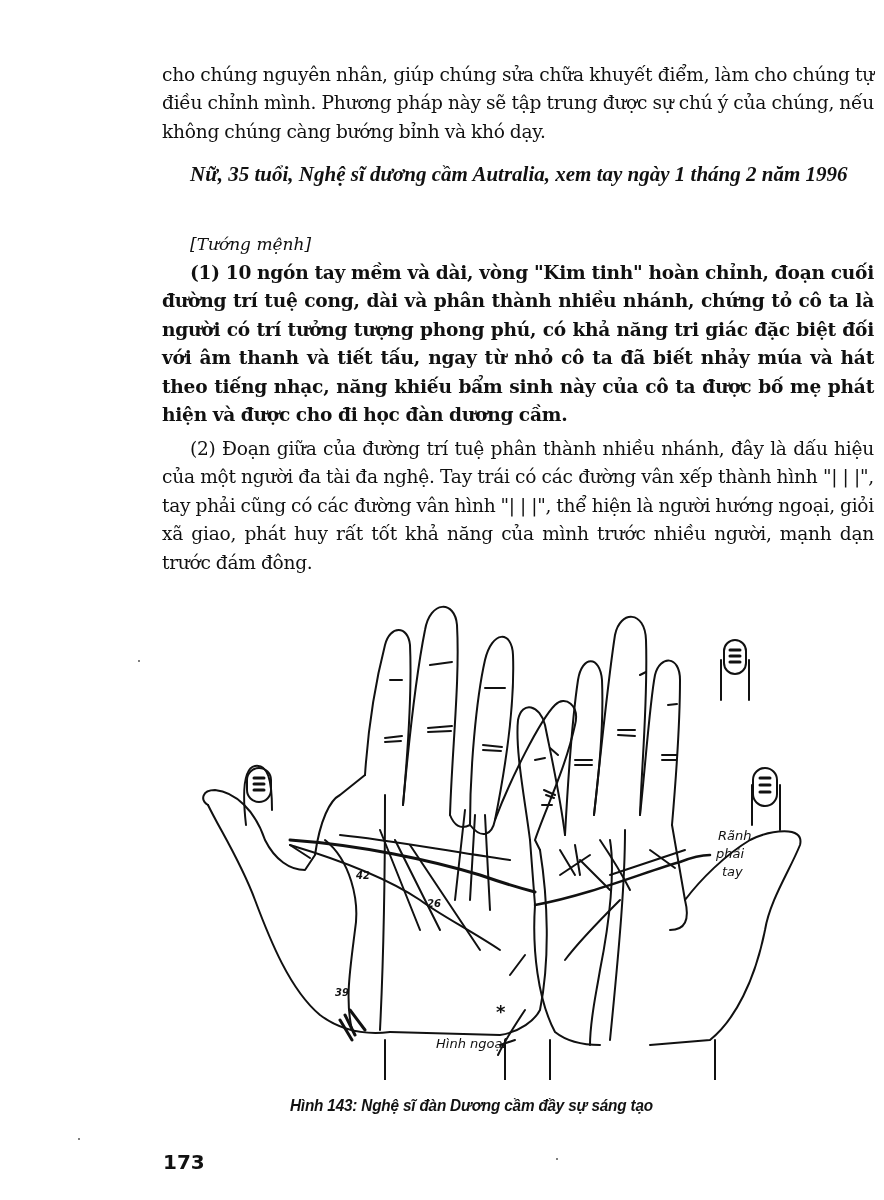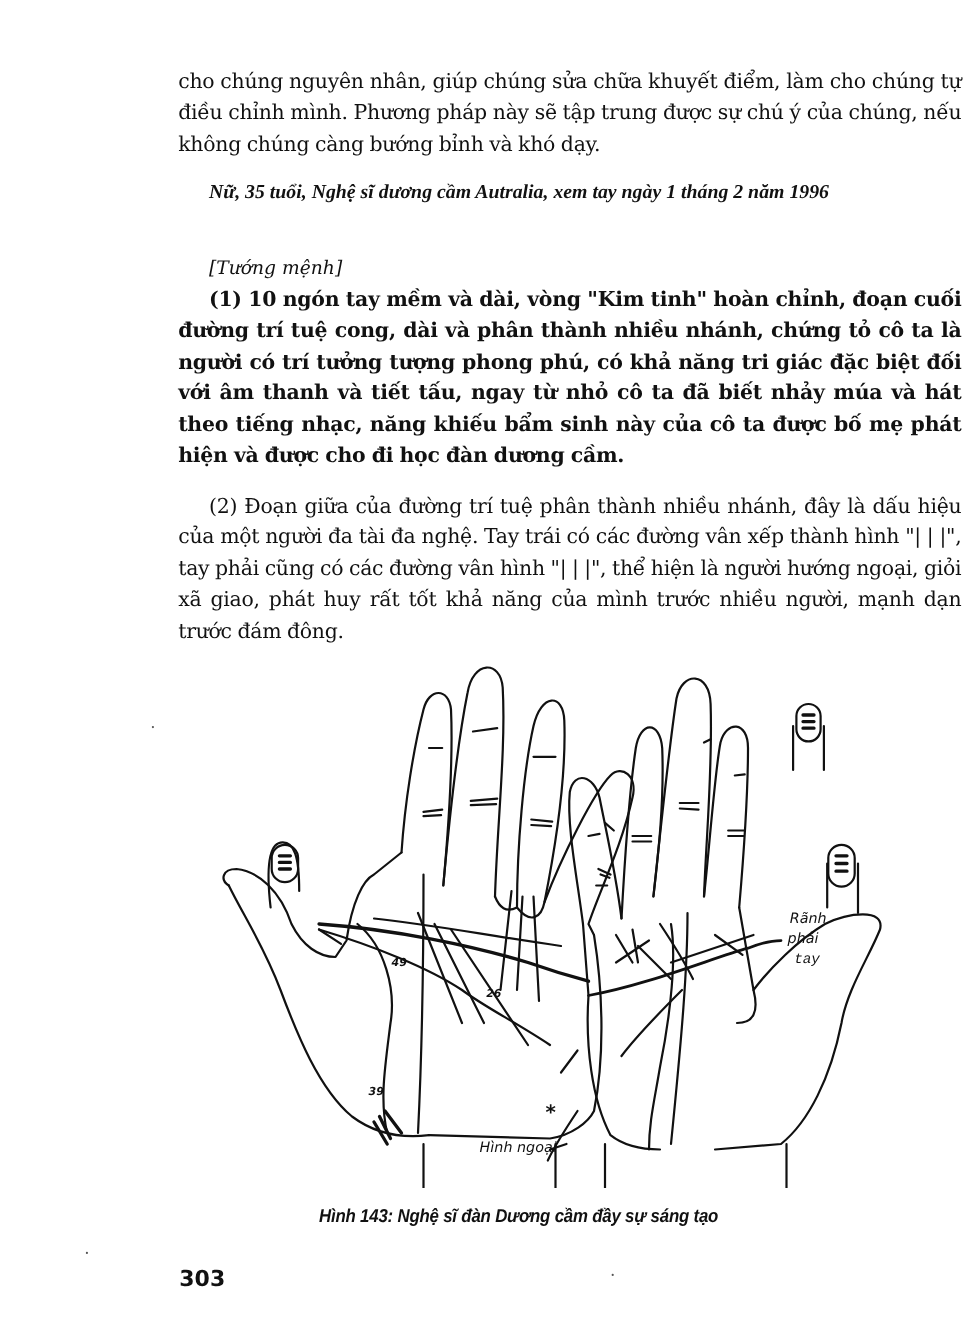--- a/index.html
+++ b/index.html
@@ -9,25 +9,25 @@
       position: absolute; left: 162px; width: 712px;
       font-family: "DejaVu Serif", "Liberation Serif", serif;
       font-size: 18.6px; line-height: 28.4px; text-align: justify; letter-spacing: -0.25px;
       word-spacing: -0.5px;
     }
     .para { margin: 0; text-indent: 0; }
     .indent { text-indent: 28px; }
     .p0 { position: absolute; top: 61px; left: 162px; width: 712px; }
     .heading { position: absolute; top: 160px; left: 162px; width: 712px;
       font-family: "Liberation Serif", "DejaVu Serif", serif; font-weight: bold; font-style: italic;
-      font-size: 18px; line-height: 28.4px; text-indent: 28px; text-align: justify; }
+      font-size: 21px; line-height: 28.4px; text-indent: 28px; text-align: justify; }
     .subhead { position: absolute; top: 230px; left: 190px; font-style: italic;
       font-family: "DejaVu Serif", "Liberation Serif", serif; font-size: 17px; line-height: 28px; }
     .p1 { position: absolute; top: 259px; left: 162px; width: 712px; font-weight: bold; }
-    .p2 { position: absolute; top: 447px; left: 162px; width: 712px; }
+    .p2 { position: absolute; top: 435px; left: 162px; width: 712px; }
     .figure { position: absolute; left: 180px; top: 600px; width: 660px; height: 480px; }
     .figure svg { width: 660px; height: 480px; display: block; }
     .fig-label { position: absolute; font-family: "DejaVu Sans", "Liberation Sans", sans-serif;
       font-style: italic; font-size: 13px; line-height: 15px; color: #111; }
     .caption { position: absolute; top: 1096px; left: 290px; font-family: "Liberation Sans", "DejaVu Sans", sans-serif;
       font-weight: bold; font-style: italic; font-size: 17px; letter-spacing: -0.2px; transform: scaleX(0.9); transform-origin: left; }
     .page-number { position: absolute; top: 1150px; left: 163px; font-family: "DejaVu Sans", "Liberation Sans", sans-serif;
       font-weight: bold; font-size: 20px; }
     .dot { position: absolute; width: 2px; height: 2px; background: #555; border-radius: 1px; }
   </style>
@@ -119,32 +119,32 @@
         <path d="M541,100 L541,60 M569,100 L569,60"></path>
         <path d="M550,50 L560,50 M550,56 L560,56 M550,62 L560,62" stroke-width="3"></path>
         <rect x="573" y="168" width="24" height="38" rx="12"></rect>
         <path d="M572,225 L572,185 M600,230 L600,185"></path>
         <path d="M580,178 L590,178 M580,185 L590,185 M580,192 L590,192" stroke-width="3"></path>
       </g>
 
       <path d="M330,375 L345,355 M318,455 C325,440 335,425 345,410 M320,445 L335,440"></path>
     </svg>
 
-    <div class="fig-label" style="left:176px; top:268px; font-size:10px; font-weight:bold;">49</div>
-    <div class="fig-label" style="left:262px; top:296px; font-size:10px; font-weight:bold;">26</div>
+    <div class="fig-label" style="left:176px; top:268px; font-size:10px; font-weight:bold;">42</div>
+    <div class="fig-label" style="left:247px; top:296px; font-size:10px; font-weight:bold;">26</div>
     <div class="fig-label" style="left:155px; top:385px; font-size:10px; font-weight:bold;">39</div>
 
     <div class="fig-label" style="left:538px; top:228px;">Rãnh</div>
     <div class="fig-label" style="left:536px; top:246px;">phải</div>
-    <div class="fig-label" style="left:542px; top:264px;font-family:Liberation Mono, monospace;">tay</div>
+    <div class="fig-label" style="left:542px; top:264px;">tay</div>
 
     <div class="fig-label" style="left:316px; top:404px; font-style:normal; font-weight:bold; font-size:18px;">*</div>
     <div class="fig-label" style="left:256px; top:436px;">Hình ngoại</div>
   </div>
 
   <div class="caption">Hình 143: Nghệ sĩ đàn Dương cầm đầy sự sáng tạo</div>
 
-  <div class="page-number">303</div>
+  <div class="page-number">173</div>
 
   <div class="dot" style="left:138px; top:660px;"></div>
   <div class="dot" style="left:556px; top:1158px;"></div>
   <div class="dot" style="left:78px; top:1138px;"></div>
 </div>
 
 </body></html>

